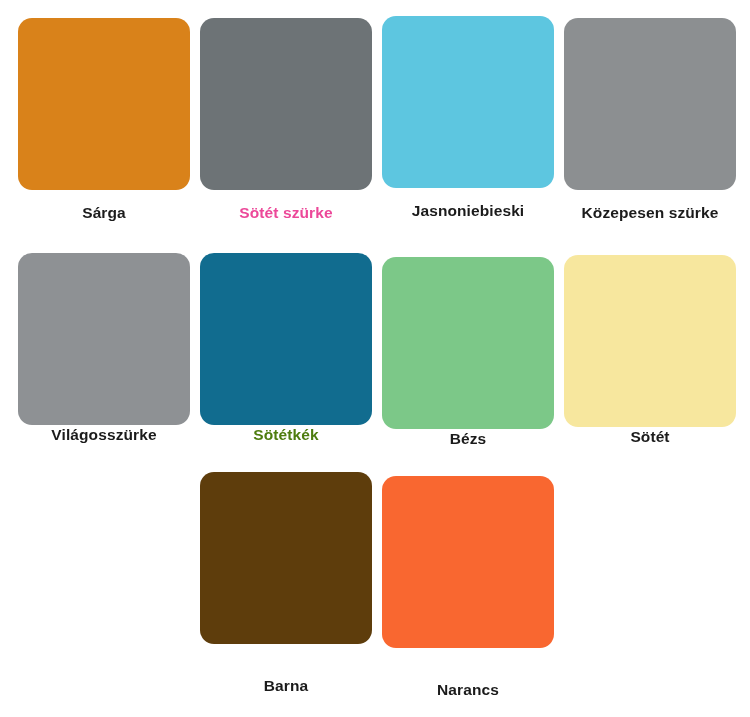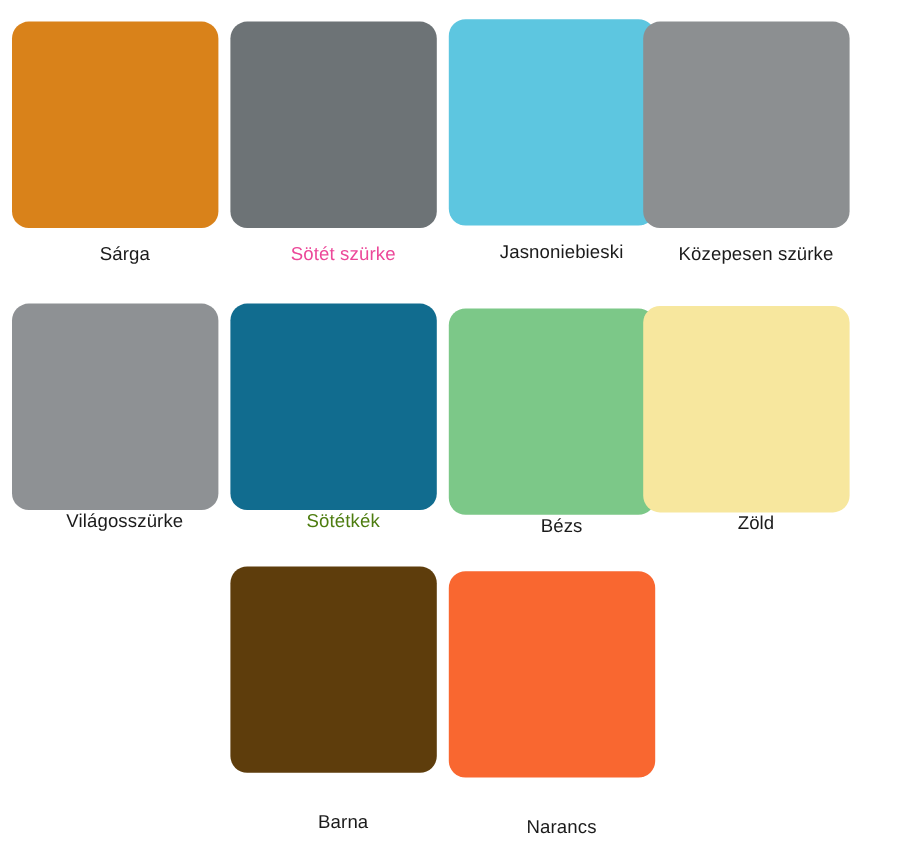--- a/index.html
+++ b/index.html
@@ -21,21 +21,22 @@
     width: 750px;
     height: 717px;
     background: #ffffff;
   }
 
   .swatch-cell {
     position: absolute;
     width: 188px;
     display: flex;
     flex-direction: column;
-    align-items: flex-start;
+    align-items: center;
+    font-weight: bold;
   }
 
   .swatch-chip {
     width: 172px;
     height: 172px;
     border-radius: 14px;
     display: block;
   }
 
   .swatch-label {
@@ -47,21 +48,21 @@
     line-height: 19px;
     color: #1b1b1b;
     white-space: nowrap;
     letter-spacing: 0.1px;
   }
 
   
   .col-0 { left: 10px; }
   .col-1 { left: 192px; }
   .col-2 { left: 374px; }
-  .col-3 { left: 536px; }
+  .col-3 { left: 556px; }
 
   
   .row-0 { top: 18px; }
   .row-1 { top: 253px; }
   .row-2 { top: 472px; }
 
   
   .nudge-up-2   { margin-top: -2px; }
   .nudge-down-2 { margin-top: 2px; }
   .nudge-down-4 { margin-top: 4px; }
@@ -105,21 +106,21 @@
     <span class="swatch-label label-gap-tight" style="color: #4d7c0f;">Sötétkék</span>
   </div>
 
   <div class="swatch-cell col-2 row-1">
     <span class="swatch-chip nudge-down-4" style="background-color: rgb(124, 200, 136); width: 172px; height: 172px; border-radius: 14px;"></span>
     <span class="swatch-label label-gap-tight" style="color: rgb(27, 27, 27);">Bézs</span>
   </div>
 
   <div class="swatch-cell col-3 row-1">
     <span class="swatch-chip nudge-down-2" style="background-color: rgb(247, 231, 158); width: 172px; height: 172px; border-radius: 14px;"></span>
-    <span class="swatch-label label-gap-tight" style="color: rgb(27, 27, 27);">Zöld</span>
+    <span class="swatch-label label-gap-tight" style="color: rgb(27, 27, 27);">Sötét</span>
   </div>
 
   <div class="swatch-cell col-1 row-2">
     <span class="swatch-chip" style="background-color: rgb(94, 61, 12); width: 172px; height: 172px; border-radius: 14px;"></span>
     <span class="swatch-label label-gap-wide" style="color: rgb(27, 27, 27);">Barna</span>
   </div>
 
   <div class="swatch-cell col-2 row-2">
     <span class="swatch-chip nudge-down-4" style="background-color: rgb(249, 103, 48); width: 172px; height: 172px; border-radius: 14px;"></span>
     <span class="swatch-label label-gap-wide" style="color: rgb(27, 27, 27);">Narancs</span>

